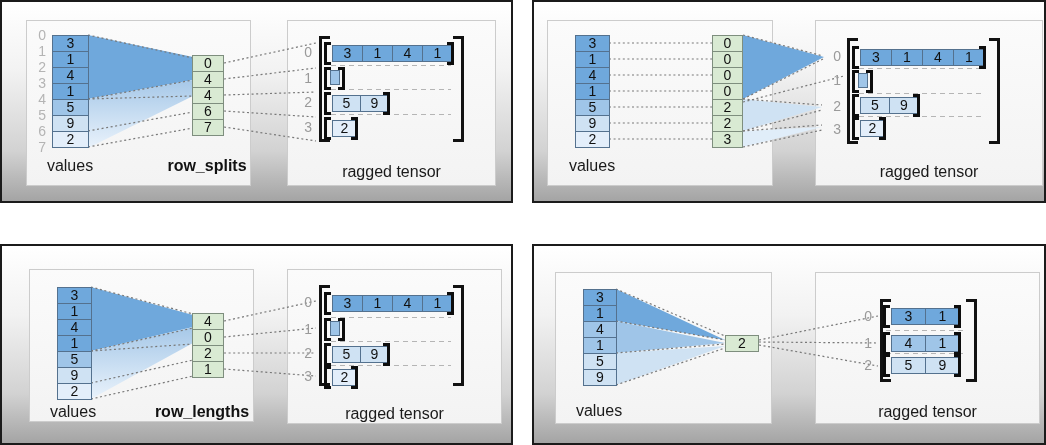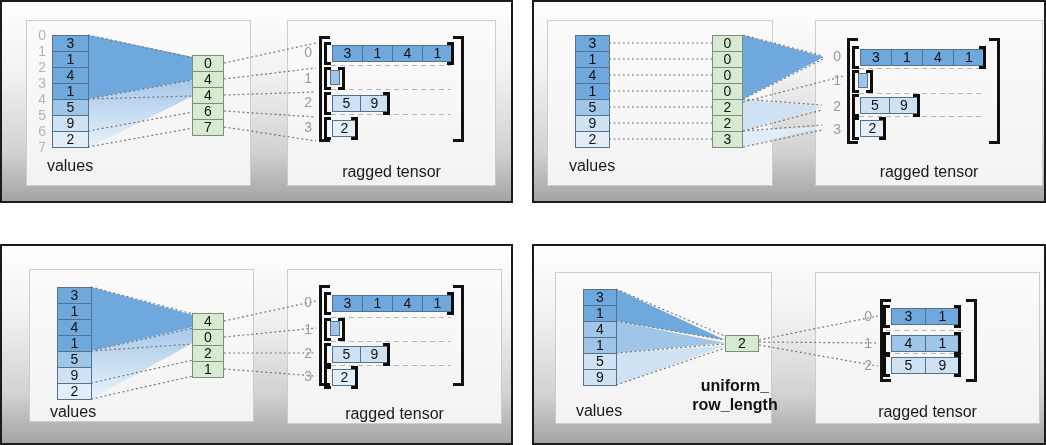--- a/index.html
+++ b/index.html
@@ -81,20 +81,21 @@
     <div class="cell lt" style="left:50px;top:113px;width:37px;height:17px;">9</div>
     <div class="cell pl" style="left:50px;top:129px;width:37px;height:17px;">2</div>
 
     <div class="cell gn" style="left:190px;top:53px;width:32px;height:17px;">0</div>
     <div class="cell gn" style="left:190px;top:69px;width:32px;height:17px;">4</div>
     <div class="cell gn" style="left:190px;top:85px;width:32px;height:17px;">4</div>
     <div class="cell gn" style="left:190px;top:101px;width:32px;height:17px;">6</div>
     <div class="cell gn" style="left:190px;top:117px;width:32px;height:17px;">7</div>
 
     <div class="lbl" style="left:28px;top:155px;width:80px;">values</div>
+    <div class="plbl" style="left:135px;top:154px;width:140px;">row_splits</div>
 
     <div class="bb-l" style="left:317px;top:34px;height:106px;"></div>
     <div class="bb-r" style="left:451px;top:34px;height:106px;"></div>
 
     <div class="rlbl" style="left:294px;top:42px;width:16px;">0</div>
     <div class="rlbl" style="left:294px;top:68px;width:16px;">1</div>
     <div class="rlbl" style="left:294px;top:92px;width:16px;">2</div>
     <div class="rlbl" style="left:294px;top:117px;width:16px;">3</div>
 
     <div class="tcell dk" style="left:330px;top:43px;width:31px;height:17px;">3</div>
@@ -238,20 +239,21 @@
     <div class="cell md" style="left:55px;top:105px;width:35px;height:17px;">5</div>
     <div class="cell lt" style="left:55px;top:121px;width:35px;height:17px;">9</div>
     <div class="cell pl" style="left:55px;top:137px;width:35px;height:17px;">2</div>
 
     <div class="cell gn" style="left:190px;top:67px;width:32px;height:17px;">4</div>
     <div class="cell gn" style="left:190px;top:83px;width:32px;height:17px;">0</div>
     <div class="cell gn" style="left:190px;top:99px;width:32px;height:17px;">2</div>
     <div class="cell gn" style="left:190px;top:115px;width:32px;height:17px;">1</div>
 
     <div class="lbl" style="left:31px;top:157px;width:80px;">values</div>
+    <div class="plbl" style="left:130px;top:156px;width:140px;">row_lengths</div>
 
     <div class="bb-l" style="left:317px;top:39px;height:101px;"></div>
     <div class="bb-r" style="left:451px;top:39px;height:101px;"></div>
 
     <div class="rlbl" style="left:294px;top:48px;width:16px;">0</div>
     <div class="rlbl" style="left:294px;top:75px;width:16px;">1</div>
     <div class="rlbl" style="left:294px;top:99px;width:16px;">2</div>
     <div class="rlbl" style="left:294px;top:122px;width:16px;">3</div>
 
     <div class="tcell dk" style="left:330px;top:49px;width:31px;height:17px;">3</div>
@@ -303,22 +305,20 @@
     <div class="cell dk" style="left:49px;top:43px;width:34px;height:17px;">3</div>
     <div class="cell dk" style="left:49px;top:59px;width:34px;height:17px;">1</div>
     <div class="cell md" style="left:49px;top:75px;width:34px;height:17px;">4</div>
     <div class="cell md" style="left:49px;top:91px;width:34px;height:17px;">1</div>
     <div class="cell lt" style="left:49px;top:107px;width:34px;height:17px;">5</div>
     <div class="cell lt" style="left:49px;top:123px;width:34px;height:17px;">9</div>
 
     <div class="cell gn" style="left:191px;top:89px;width:34px;height:17px;">2</div>
 
     <div class="lbl" style="left:25px;top:156px;width:80px;">values</div>
-    <div class="plbl" style="left:121px;top:130px;width:160px;">uniform_
-row_length</div>
 
     <div class="bb-l" style="left:346px;top:53px;height:83px;"></div>
     <div class="bb-r" style="left:432px;top:53px;height:83px;"></div>
 
     <div class="rlbl" style="left:322px;top:62px;width:16px;">0</div>
     <div class="rlbl" style="left:322px;top:89px;width:16px;">1</div>
     <div class="rlbl" style="left:322px;top:111px;width:16px;">2</div>
 
     <div class="tcell dk" style="left:357px;top:62px;width:35px;height:17px;">3</div>
     <div class="tcell dk" style="left:391px;top:62px;width:35px;height:17px;">1</div>

